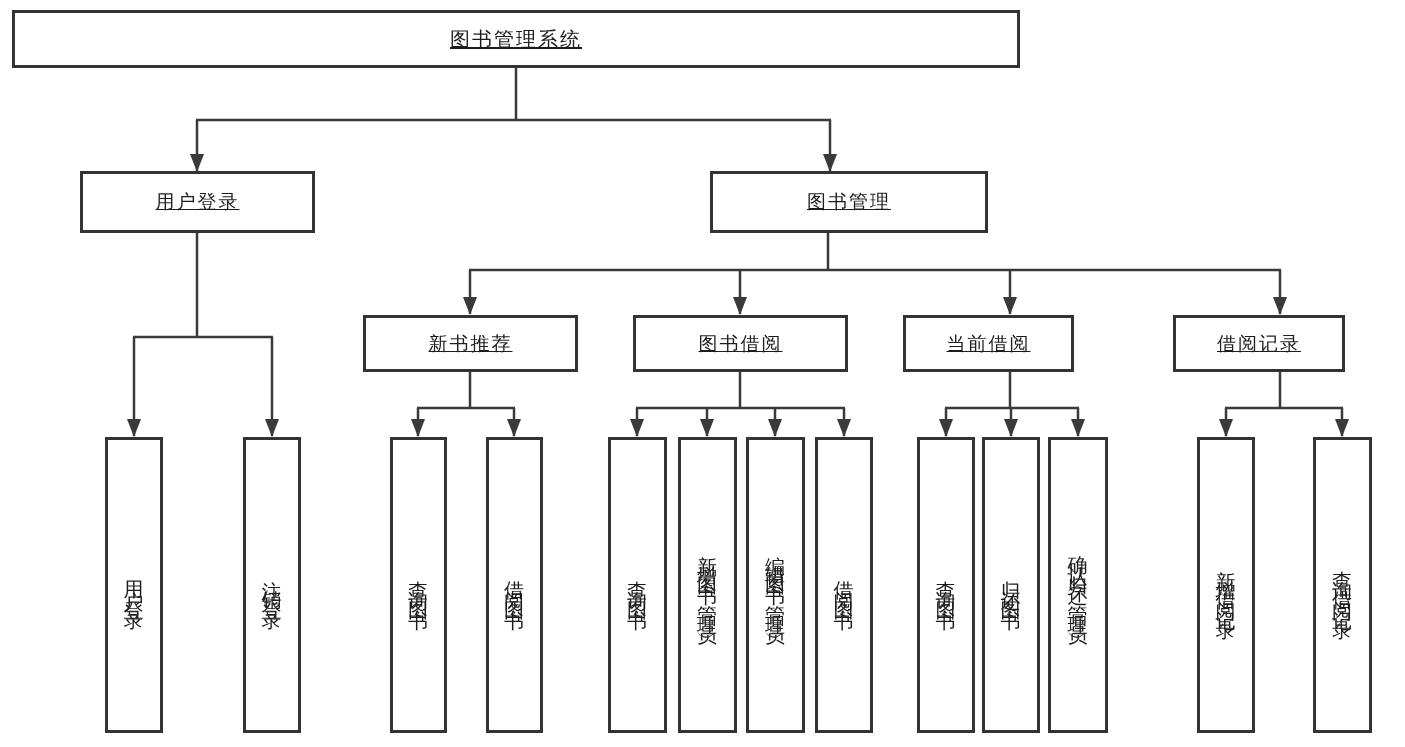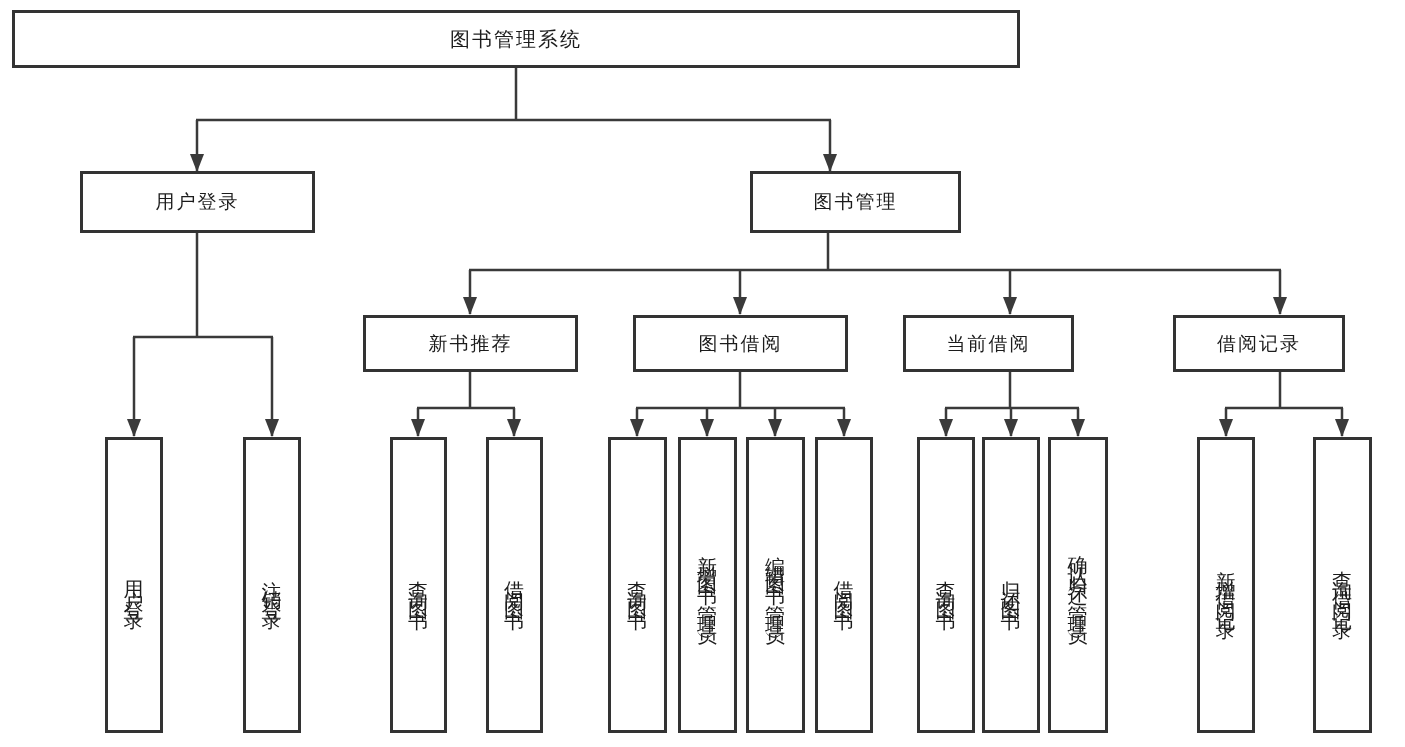--- a/index.html
+++ b/index.html
@@ -35,20 +35,21 @@
     display: flex;
     align-items: center;
     justify-content: center;
     color: #1c1c1c;
     z-index: 2;
   }
   .node.h {
     font-size: 19px;
     letter-spacing: 2px;
     white-space: nowrap;
+    text-decoration: underline;
   }
   .node.root { font-size: 20px; }
   .node.v {
     writing-mode: vertical-lr;
     text-orientation: mixed;
     font-size: 20px;
     letter-spacing: 10px;
     line-height: 1;
     text-align: center;
   }
@@ -105,21 +106,21 @@
     <line x1="1078" y1="408" x2="1078" y2="436" marker-end="url(#ah)"></line>
 
     <path class="bus" d="M1280 372 L1280 408 M1225 408 L1343 408"></path>
     <line x1="1226" y1="408" x2="1226" y2="436" marker-end="url(#ah)"></line>
     <line x1="1342" y1="408" x2="1342" y2="436" marker-end="url(#ah)"></line>
   </svg>
 
   <div class="node h root" style="left:12px; top:10px; width:1008px; height:58px;">图书管理系统</div>
 
   <div class="node h" style="left:80px; top:171px; width:235px; height:62px;">用户登录</div>
-  <div class="node h" style="left:710px; top:171px; width:211px; height:62px;margin-left:40px;">图书管理</div>
+  <div class="node h" style="left:710px; top:171px; width:278px; height:62px;">图书管理</div>
 
   <div class="node h" style="left:363px; top:315px; width:215px; height:57px;">新书推荐</div>
   <div class="node h" style="left:633px; top:315px; width:215px; height:57px;">图书借阅</div>
   <div class="node h" style="left:903px; top:315px; width:171px; height:57px;">当前借阅</div>
   <div class="node h" style="left:1173px; top:315px; width:172px; height:57px;">借阅记录</div>
 
   <div class="node v" style="left:105px; top:437px; width:58px; height:296px;">用户登录</div>
   <div class="node v" style="left:243px; top:437px; width:58px; height:296px;">注销登录</div>
 
   <div class="node v" style="left:390px; top:437px; width:57px; height:296px;">查询图书</div>

